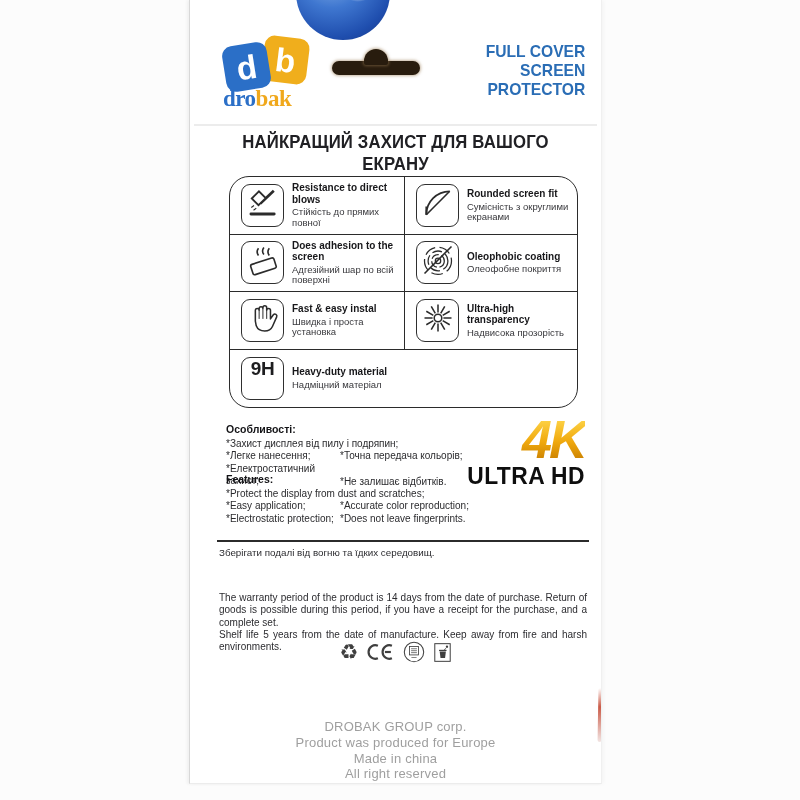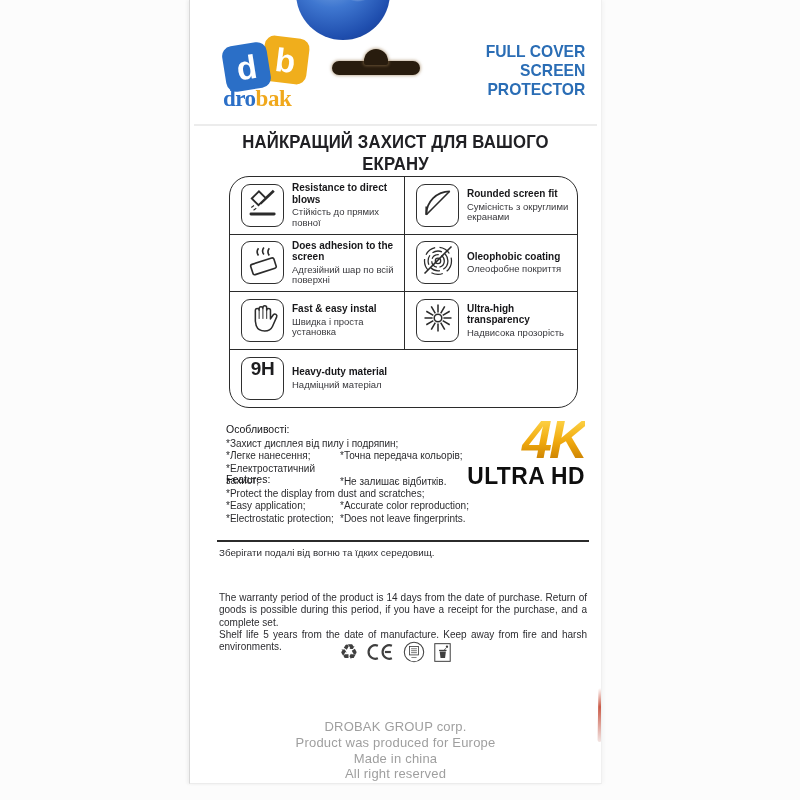--- a/index.html
+++ b/index.html
@@ -49,21 +49,21 @@
   .cell.bl { border-bottom:1.4px solid #2b2b2b; }
   .cell.cl { border-right:1.4px solid #2b2b2b; }
   .icon-box { width:43px; height:43px; border:1.6px solid #2f2f2f; border-radius:9px; flex:0 0 auto;
               display:flex; justify-content:center; }
   .cell-en { font-size:10px; font-weight:bold; color:#17171a; line-height:11.5px; margin-bottom:2px; }
   .cell-uk { font-size:9.5px; color:#38383c; line-height:10.5px; }
   .nineH { font-size:19px; font-weight:bold; color:#1d1d1f; letter-spacing:-0.5px; }
 
   
   .specs { width:265px; font-size:10px; color:#2b2b2e; line-height:12.5px; }
-  .specs .sp-h { font-weight:normal; font-size:10.5px; color:#141417; margin-bottom:2px; }
+  .specs .sp-h { font-weight:bold; font-size:10.5px; color:#141417; margin-bottom:2px; }
   .specs-uk { left:36px; top:423px; }
   .specs-en { left:36px; top:473px; }
   .spc1 { display:inline-block; width:114px; }
 
   
   .badge4k { right:16px; top:414px; text-align:right; }
   .fourk { font-style:italic; font-weight:bold; font-size:54px; line-height:50px; letter-spacing:-3px;
            background:linear-gradient(180deg,#ffd84d 5%, #f0a90e 55%, #c97f00 95%);
            -webkit-background-clip:text; background-clip:text; color:transparent; }
   .ultrahd { font-weight:bold; font-size:24px; color:#0e0e0e; letter-spacing:.5px; line-height:24px;

